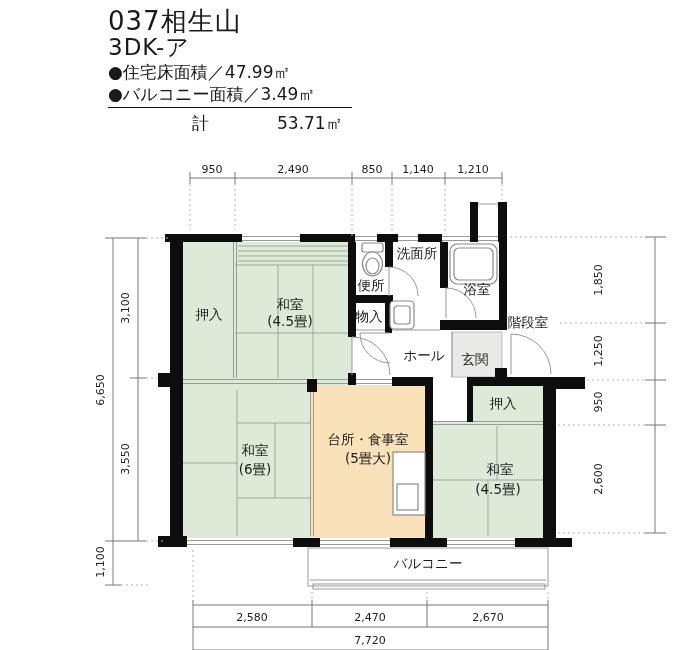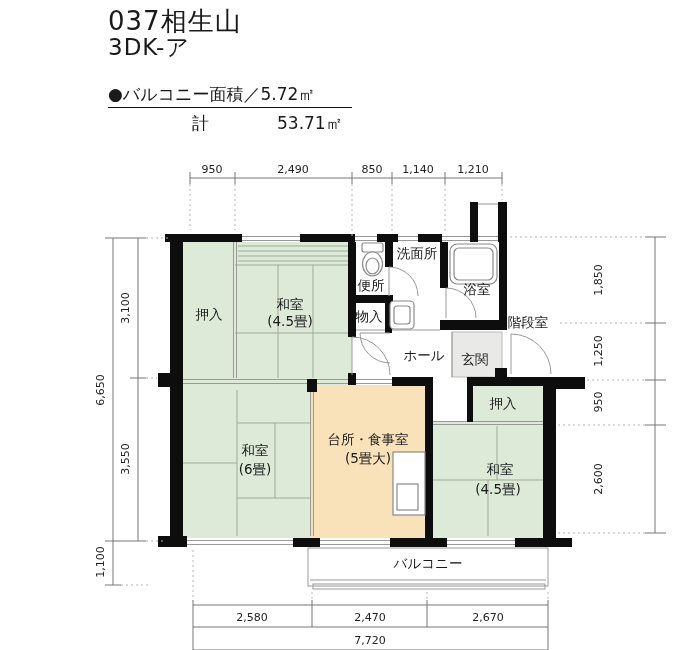--- a/index.html
+++ b/index.html
@@ -27,21 +27,22 @@
   .dt{font-size:11px;fill:#222;}
   .rl{font-size:13.5px;fill:#1a1a1a;}
 </style>
 </head>
 <body>
 
 <div id="stage">
 
   <div class="abs hdr-title" style="left:108px;top:4px;">037相生山</div>
   <div class="abs hdr-type" style="left:108px;top:32px;">3DK-ア</div>
-  <div class="abs hdr-area" style="left:108px;top:83px;">●バルコニー面積／5.72㎡</div>
+  <div class="abs hdr-area" style="left:108px;top:61px;">●住宅床面積／47.99㎡</div>
+  <div class="abs hdr-area" style="left:108px;top:83px;">●バルコニー面積／3.49㎡</div>
   <div class="abs rule" style="left:108px;top:107px;width:244px;"></div>
   <div class="abs hdr-total" style="left:192px;top:112px;">計</div>
   <div class="abs hdr-total" style="left:277px;top:112px;text-align:center;">53.71㎡</div>
 
   <svg class="abs" style="left:0;top:0;" width="700" height="650" viewBox="0 0 700 650">
 
     <rect class="room-tatami" x="183" y="242" width="52" height="143"></rect>
     <rect class="room-tatami" x="235" y="242" width="117" height="143"></rect>
     <rect class="room-tatami" x="183" y="385" width="129" height="153"></rect>
     <rect class="room-kitchen" x="312" y="385" width="113" height="153"></rect>

